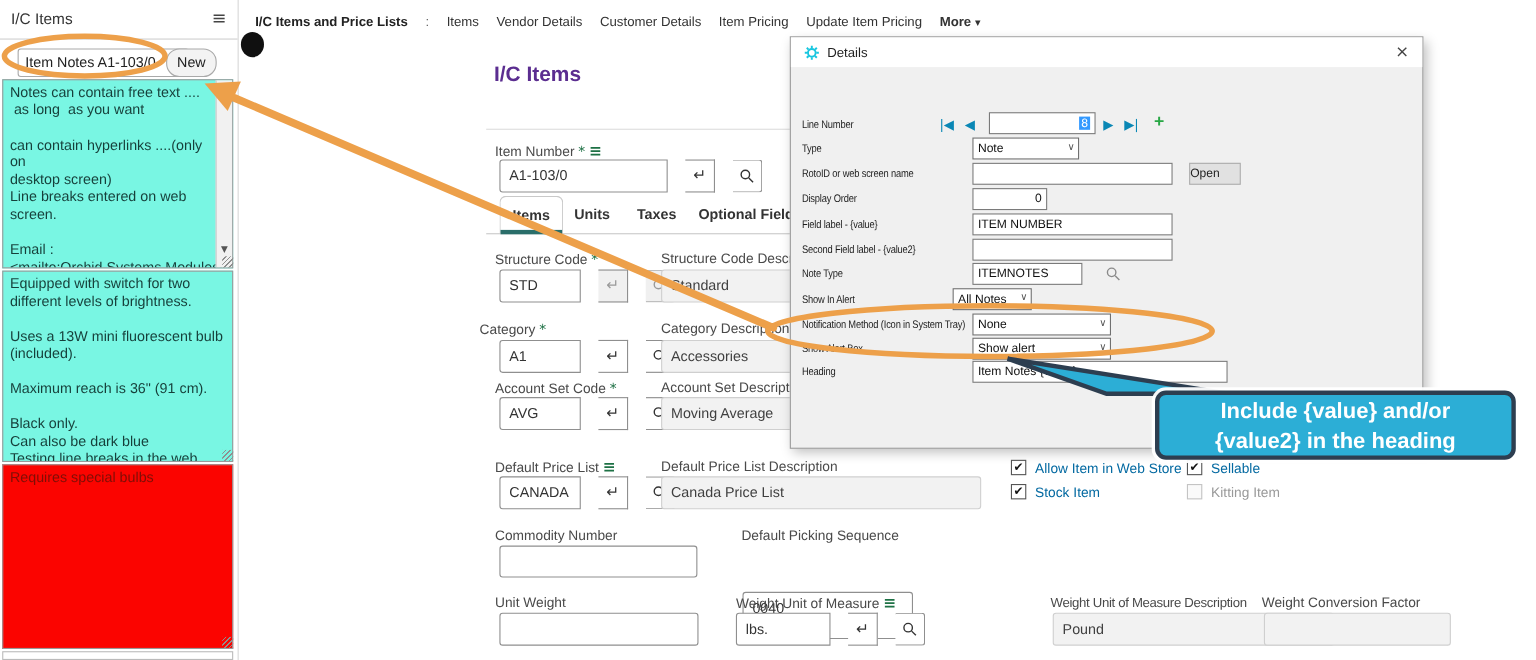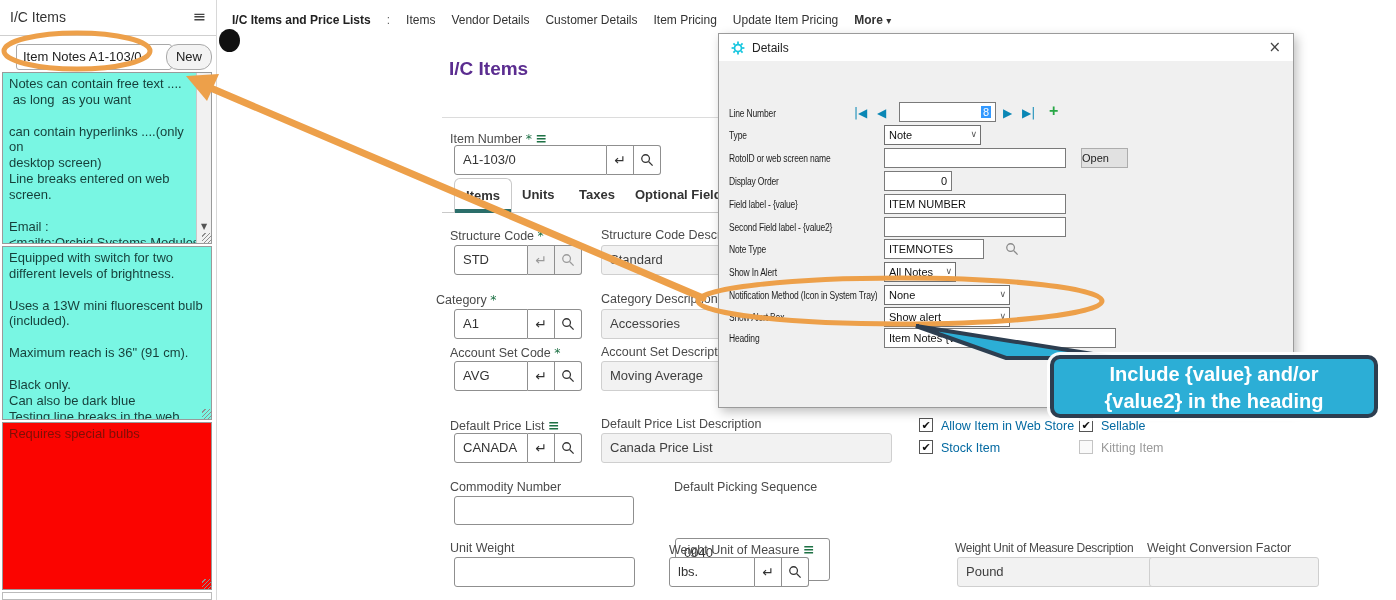--- a/index.html
+++ b/index.html
@@ -10,21 +10,21 @@
   .glyph { font-family:"DejaVu Sans",sans-serif; }
 
   
   #sidebar { position:absolute; left:0; top:0; width:217px; height:600px; background:#fff;
              border-right:1px solid #d8d8d8; z-index:2; }
   #sb-head { position:absolute; left:0; top:0; width:100%; height:36px; border-bottom:1px solid #cfcfcf; }
   #sb-title { position:absolute; left:10px; top:9px; font-size:14px; color:#333; }
   #sb-ham { position:absolute; right:10px; top:7px; font-size:16px; color:#444; cursor:pointer; }
   .sb-input { position:absolute; left:4px; top:44px; width:156px; height:26px; border:1px solid #a9a9a9;
               border-radius:3px; font-size:13px; color:#222; padding:4px 6px; background:#fff;margin-left:12px; }
-  .sb-new { position:absolute; left:166px; top:44px; width:46px; height:26px; border:1px solid #a9a9a9;
+  .sb-new { position:absolute; left:151px; top:44px; width:46px; height:26px; border:1px solid #a9a9a9;
             border-radius:12px; background:#f3f3f3; font-size:13px; color:#222; text-align:center;
             line-height:24px; cursor:pointer; }
   .notebox { position:absolute; left:2px; width:210px; border:1px solid #9a9a9a; font-size:13px;
              line-height:1.22; padding:3px 6px; white-space:pre-wrap; overflow:hidden; }
   .cyan { background:#79f6e3; color:#163f3a; }
   .red  { background:#fb0400; color:#7e0f06; }
   .grip { position:absolute; right:1px; bottom:1px; width:10px; height:10px;
           background:repeating-linear-gradient(135deg, transparent 0 2px, #8f8f8f 2px 3px); cursor:se-resize; }
   .sb-scroll { position:absolute; right:0; top:0; bottom:0; width:15px; background:#f1f1f1;
                border-left:1px solid #c9c9c9; }
@@ -42,21 +42,21 @@
               border-radius:50%; z-index:4; }
   #pg-title { position:absolute; left:232px; top:58px; font-size:19px; font-weight:bold; color:#5b2d90; z-index:1;}
   .hr1 { position:absolute; left:225px; top:117px; width:784px; height:1px; background:#dcdcdc; }
 
   .lbl { position:absolute; font-size:12.5px; color:#4a4a4a; white-space:nowrap; }
   .req { color:#1e7145; }
   .grn-menu { color:#1e7145; font-weight:bold; font-size:14px; }
   .inp { position:absolute; border:1px solid #8f8f8f; border-radius:3px; background:#fff; font-size:13px;
          color:#333; padding:6px 8px; overflow:hidden; white-space:nowrap; }
   .ro  { background:#f2f2f2; border-color:#cfcfcf; color:#3f3f3f; }
-  .grp { position:absolute; display:flex; }
+  .grp { position:absolute; display:flex;gap:16px; }
   .grp .gi { height:30px; border:1px solid #8f8f8f; background:#fff; font-size:13px; color:#333;
              padding:6px 8px; border-radius:3px 0 0 3px; overflow:hidden; white-space:nowrap;}
   .grp .sq { width:27px; height:30px; border:1px solid #8f8f8f; border-left:none; background:#fff;
              display:flex; align-items:center; justify-content:center; cursor:pointer; }
   .grp .sq:last-child { border-radius:0 3px 3px 0; }
   .grp.dis .gi { }
   .grp.dis .sq { background:#f0f0f0; color:#9a9a9a; }
   .enter-g { font-size:14px; color:#333; }
   .dis .enter-g, .dis svg line, .dis svg circle { color:#9a9a9a; stroke:#9a9a9a; }
 
@@ -360,21 +360,21 @@
     <div class="dinp" style="left:165px;top:183px;width:182px;"></div>
 
     <span class="dlbl" style="top:210px;">Note Type</span>
     <div class="dinp" style="left:165px;top:205px;width:100px;">ITEMNOTES</div>
     <svg class="abs" style="left:286px;top:208px;" width="14" height="14" viewBox="0 0 20 20">
         <circle cx="8" cy="8" r="5.5" fill="none" stroke="#8a8a8a" stroke-width="1.8"></circle>
         <line x1="12.5" y1="12.5" x2="18" y2="18" stroke="#8a8a8a" stroke-width="1.8"></line>
       </svg>
 
     <span class="dlbl" style="top:233px;">Show In Alert</span>
-    <div class="ddrop" style="left:165px;top:228px;width:72px;"><span>All Notes</span><span class="chev glyph">∨</span></div>
+    <div class="ddrop" style="left:147px;top:228px;width:72px;"><span>All Notes</span><span class="chev glyph">∨</span></div>
 
     <span class="dlbl" style="top:256px;">Notification Method (Icon in System Tray)</span>
     <div class="ddrop" style="left:165px;top:251px;width:126px;"><span>None</span><span class="chev glyph">∨</span></div>
 
     <span class="dlbl" style="top:278px;">Show Alert Box</span>
     <div class="ddrop" style="left:165px;top:273px;width:126px;"><span>Show alert</span><span class="chev glyph">∨</span></div>
 
     <span class="dlbl" style="top:299px;">Heading</span>
     <div class="dinp" style="left:165px;top:294px;width:232px;">Item Notes {value}</div>
   </div>

